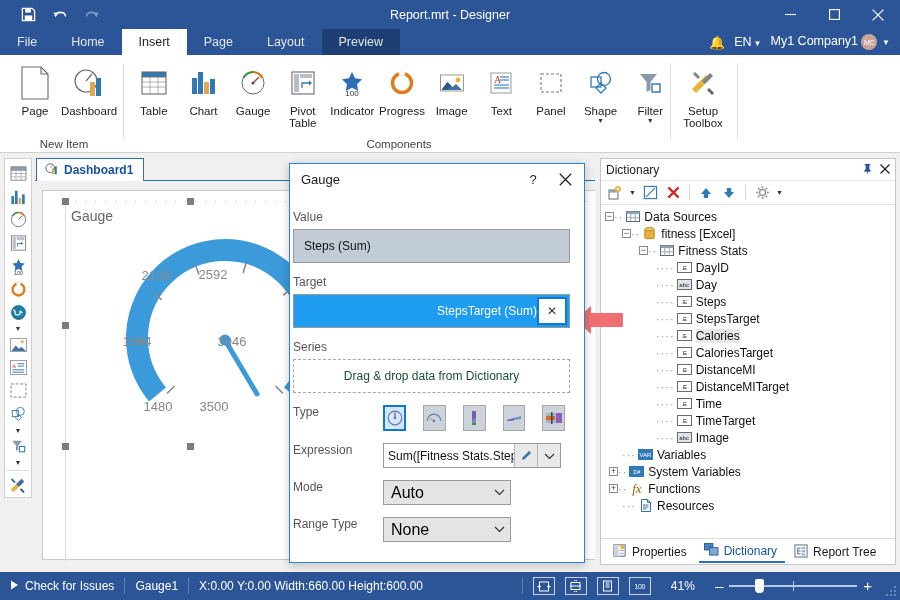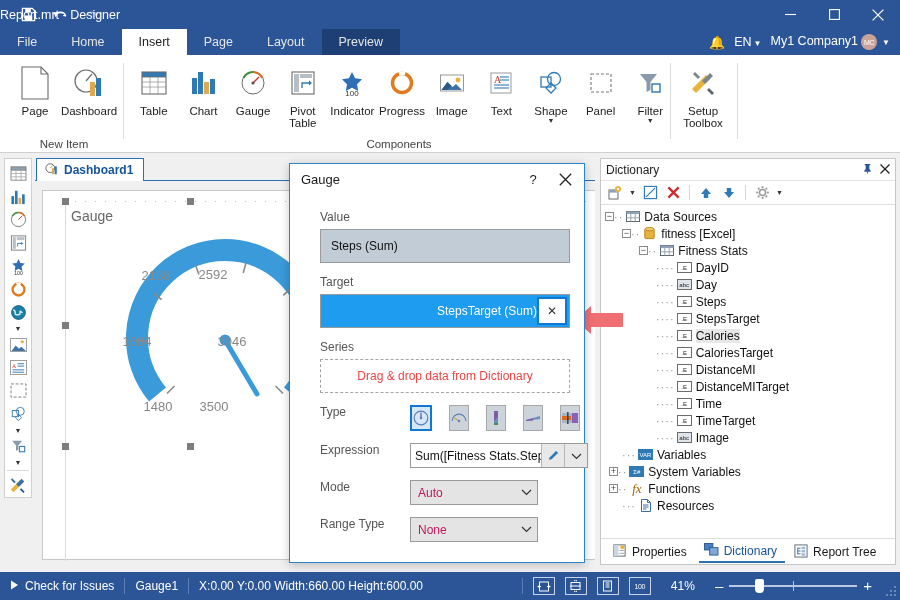--- a/index.html
+++ b/index.html
@@ -15,21 +15,21 @@
   
   .titlebar {
     position: absolute; left: 0; top: 0; width: 900px; height: 29px;
     background: #2b5597; color: #fff;
     display: flex; align-items: center;
   }
   .qat { display: flex; align-items: center; gap: 12px; padding-left: 18px; }
   .qat-btn { width: 20px; height: 20px; display: flex; align-items: center; justify-content: center; cursor: pointer; }
   .qat-btn svg { display: block; }
   .title-text {
-    position: absolute; left: 0; right: 0; 
+    position: absolute; left: 0; right: 0; text-align: center;
     font-size: 12.5px; color: #fff; pointer-events: none;
   }
   .wincontrols { position: absolute; right: 0; top: 0; height: 29px; display: flex; }
   .wc { width: 44px; height: 29px; display: flex; align-items: center; justify-content: center; cursor: pointer; }
 
   
   .tabstrip {
     position: absolute; left: 0; top: 29px; width: 900px; height: 26px;
     background: #2b5597; display: flex; align-items: flex-end;
   }
@@ -173,39 +173,39 @@
   }
   .dlg-title {
     height: 30px; display: flex; align-items: center; padding: 0 6px 0 11px;
     font-size: 13px; color: #1a1a1a;
   }
   .dlg-title .sp { margin-left: auto; display: flex; align-items: center; gap: 6px; }
   .dlg-help, .dlg-x {
     width: 26px; height: 22px; display: flex; align-items: center; justify-content: center;
     cursor: pointer; font-size: 13px; color: #222;
   }
-  .dlg-body { padding: 16px 14px 0 30px; }
+  .dlg-body { padding: 16px 14px 0 3px; }
   .flabel { font-size: 12px; color: #555; margin-bottom: 5px; }
   .dropzone {
     height: 34px; border: 1px solid #9a9a9a; background: #c2ccd6;
     display: flex; align-items: center; padding: 0 10px;
     font-size: 12px; color: #111; margin-bottom: 12px; cursor: pointer;
   }
   .dropzone.selected {
     background: #1e9cf0; border: 1px solid #9a9a9a; color: #fff;
     padding-right: 2px;
   }
   .dropzone.selected .chip { flex: 1; text-align: right; }
   .clear-btn {
     width: 30px; height: 28px; background: #fff; border: 2px solid #0f78d4;
     display: flex; align-items: center; justify-content: center;
     color: #333; font-size: 12px; cursor: pointer;
   }
   .dropzone.empty {
-    border: 1px dashed #a5a5a5; background: #fff; color: #ef4444;
+    border: 1px dashed #a5a5a5; background: #fff; color: #14532d;
     justify-content: center; height: 34px;
   }
   .row { display: flex; margin-bottom: 12px; gap: 12px; }
   .row .rlbl { width: 78px; font-size: 12px; color: #555; flex: none; }
   .typebtn {
     width: 28px; height: 26px; border: 1px solid #a8a8a8; background: #ccd3da;
     margin-right: 5px; display: flex; align-items: center; justify-content: center; cursor: pointer;
   }
   .typebtn.active { border: 2px solid #0f78d4; background: #d6e7f7; }
   .expr {
@@ -215,21 +215,21 @@
     flex: 1; display: flex; align-items: center; padding-left: 4px;
     font-size: 12px; color: #111; overflow: hidden; white-space: nowrap;
   }
   .expr .bt {
     width: 23px; border-left: 1px solid #b5b5b5; background: #e8e8e8;
     display: flex; align-items: center; justify-content: center; cursor: pointer;
   }
   .combo {
     width: 128px; height: 25px; border: 1px solid #9a9a9a; background: #e4e4e4;
     display: flex; align-items: center; padding: 0 5px 0 7px;
-    font-size: 12px; color: #be185d; cursor: pointer;
+    font-size: 16px; color: #000000; cursor: pointer;
   }
   .combo .cv { flex: 1; }
   .combo .cx { font-size: 9px; color: #333; }
   .arrow-pointer { position: absolute; left: 575px; top: 303px; }
 
   
   .statusbar {
     position: absolute; left: 0; bottom: 0; width: 900px; height: 28px;
     background: #2b5597; color: #fff; display: flex; align-items: center;
     font-size: 12px;
@@ -434,35 +434,35 @@
                 <line x1="14" y1="12" x2="23" y2="12" stroke="#2f79b5" stroke-width="1.1"></line>
                 <line x1="8" y1="17" x2="23" y2="17" stroke="#2f79b5" stroke-width="1.1"></line>
                 <line x1="8" y1="20" x2="23" y2="20" stroke="#2f79b5" stroke-width="1.1"></line>
               </svg>
           </span>
           <span class="lbl">Text</span>
         </div>
         <div class="ritem">
           <span class="ico">
             <svg width="30" height="30" viewBox="0 0 30 30">
+                <rect x="5" y="6" width="20" height="18" fill="#fff" stroke="#777" stroke-width="1.1" stroke-dasharray="3,2"></rect>
+              </svg>
+          </span>
+          <span class="lbl">Panel</span>
+        </div>
+        <div class="ritem">
+          <span class="ico">
+            <svg width="30" height="30" viewBox="0 0 30 30">
                 <circle cx="18" cy="11" r="6.5" fill="none" stroke="#2f79b5" stroke-width="1.3"></circle>
                 <rect x="5" y="9" width="10" height="10" fill="none" stroke="#2f79b5" stroke-width="1.3"></rect>
                 <path d="M15 15 l5 5 -5 5 -5-5z" fill="none" stroke="#2f79b5" stroke-width="1.3"></path>
               </svg>
           </span>
           <span class="lbl">Shape</span>
           <span class="drop">▼</span>
-        </div>
-        <div class="ritem">
-          <span class="ico">
-            <svg width="30" height="30" viewBox="0 0 30 30">
-                <rect x="5" y="6" width="20" height="18" fill="#fff" stroke="#777" stroke-width="1.1" stroke-dasharray="3,2"></rect>
-              </svg>
-          </span>
-          <span class="lbl">Panel</span>
         </div>
         <div class="ritem">
           <span class="ico">
             <svg width="30" height="30" viewBox="0 0 30 30">
                 <path d="M5 6h17l-6.5 8v8l-4 2v-10z" fill="#8a9aaa"></path>
                 <rect x="17" y="16" width="8" height="8" fill="#fff" stroke="#2f79b5" stroke-width="1.4"></rect>
               </svg>
           </span>
           <span class="lbl">Filter</span>
           <span class="drop">▼</span>

